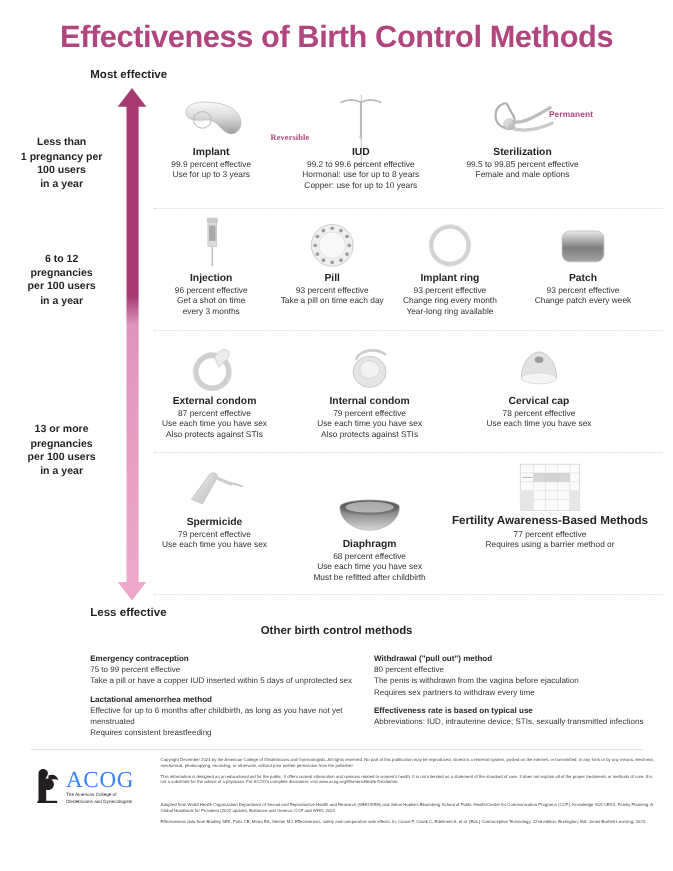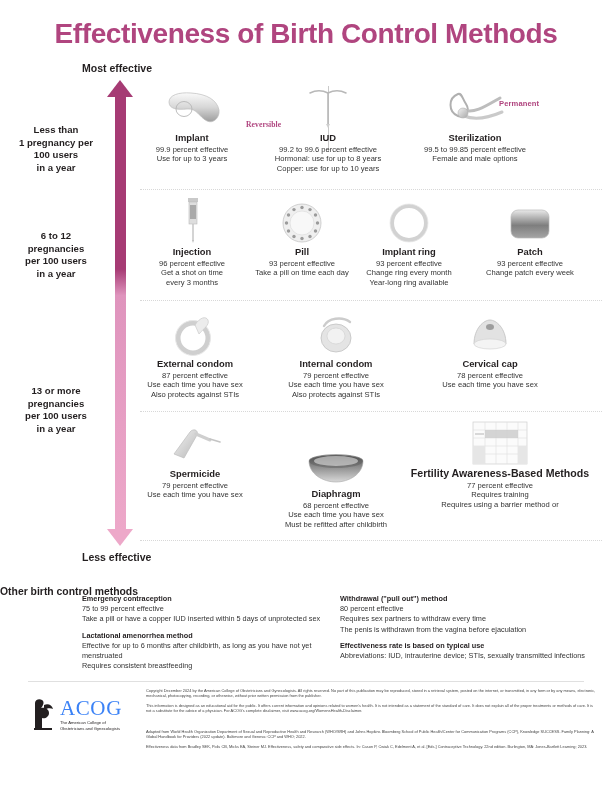--- a/index.html
+++ b/index.html
@@ -153,25 +153,24 @@
     color: #333;
   }
   .method.wide .m-name { font-size: 10.6px; }
 
   
   .other-heading {
     position: absolute;
     left: 0;
     top: 568px;
     width: 612px;
-    text-align: left;
+    text-align: center;
     font-size: 10.4px;
     font-weight: bold;
     color: #231f20;
-    margin-top: 18px;
   }
   .other-col {
     position: absolute;
     font-size: 7.3px;
     line-height: 10.2px;
     color: #333;
   }
   .other-col.left  { left: 82px;  top: 594px; width: 244px; }
   .other-col.right { left: 340px; top: 594px; width: 262px; }
   .other-col .o-title {
@@ -479,41 +478,40 @@
           <line x1="53" y1="2" x2="53" y2="44"></line>
       </g>
       <rect x="20" y="10" width="33" height="8" fill="#cbcbcb" opacity="0.8"></rect>
       <rect x="8" y="26" width="12" height="18" fill="#e6e6e6"></rect>
       <rect x="53" y="26" width="9" height="18" fill="#e6e6e6"></rect>
       <line x1="10" y1="14" x2="19" y2="14" stroke="#999" stroke-width="0.7"></line>
     </svg>
   </div>
   <div class="m-name">Fertility Awareness-Based Methods</div>
   <div class="m-line">77 percent effective</div>
-  <div class="m-line">Requires training</div>
   <div class="m-line">Requires using a barrier method or</div>
 </div>
 
 <div class="other-heading">Other birth control methods</div>
 
 <div class="other-col left">
   <div class="o-title first">Emergency contraception</div>
   <div class="o-line">75 to 99 percent effective</div>
   <div class="o-line">Take a pill or have a copper IUD inserted within 5 days of unprotected sex</div>
   <div class="o-title">Lactational amenorrhea method</div>
   <div class="o-line">Effective for up to 6 months after childbirth, as long as you have not yet</div>
   <div class="o-line">menstruated</div>
   <div class="o-line">Requires consistent breastfeeding</div>
 </div>
 
 <div class="other-col right">
   <div class="o-title first">Withdrawal ("pull out") method</div>
   <div class="o-line">80 percent effective</div>
+  <div class="o-line">The penis is withdrawn from the vagina before ejaculation</div>
   <div class="o-line">Requires sex partners to withdraw every time</div>
-  <div class="o-line">The penis is withdrawn from the vagina before ejaculation</div>
   <div class="o-title">Effectiveness rate is based on typical use</div>
   <div class="o-line">Abbreviations: IUD, intrauterine device; STIs, sexually transmitted infections</div>
 </div>
 
 <div class="footer-rule"></div>
 
 <div class="logo">
   <span class="mark">
     <svg width="24" height="34" viewBox="0 0 24 34">
       <path d="M3 32 L3 6 C3 3 7 1 10 3 C13 5 11 9 9 11 C13 10 17 12 17 16 C17 20 13 22 10 21 L10 32 Z" fill="#231f20"></path>

